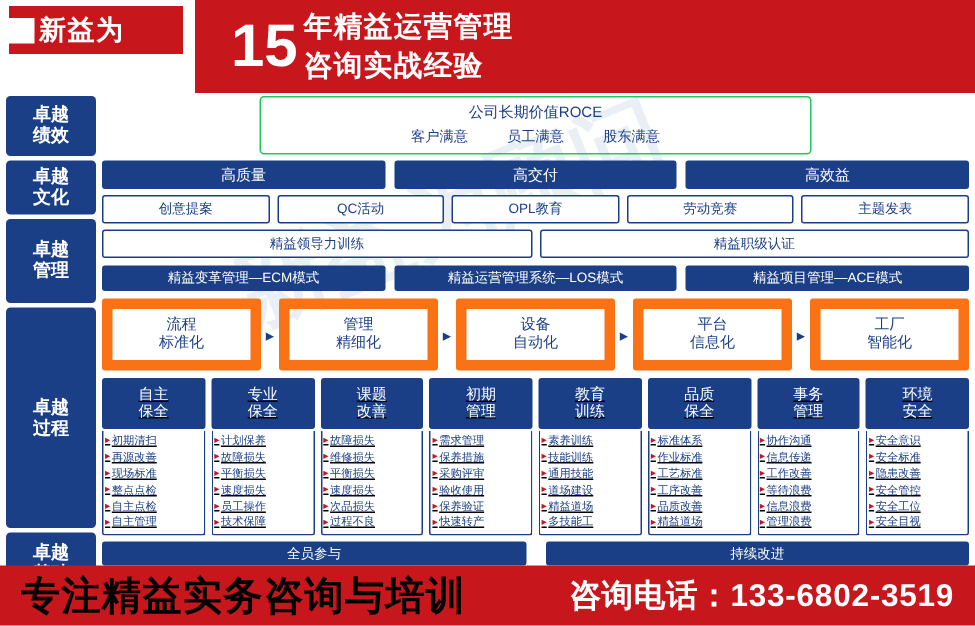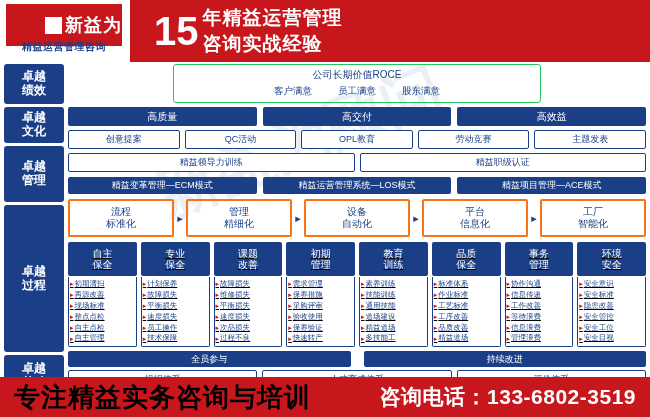--- a/index.html
+++ b/index.html
@@ -2,21 +2,21 @@
 <html><head>
 <meta charset="utf-8">
 <style>
   html,body{margin:0;padding:0;}
   body{width:650px;height:417px;background:#ffffff;font-family:"Liberation Sans","DejaVu Sans",sans-serif;overflow:hidden;}
   .page{position:relative;width:650px;height:417px;}
 
   
   .header{position:relative;height:62px;background:#ffffff;}
   .logo{position:absolute;left:6px;top:4px;width:120px;height:52px;}
-  .logo-badge{position:absolute;left:0;top:0;width:116px;height:42px;background:#c8161d;display:flex;align-items:center;justify-content:flex-end;}
+  .logo-badge{position:absolute;left:0;top:0;width:116px;height:32px;background:#c8161d;display:flex;align-items:center;justify-content:flex-start;}
   .logo-badge .sq{width:17px;height:17px;background:#ffffff;margin-right:3px;}
   .logo-badge .txt{color:#ffffff;font-size:18px;font-weight:bold;letter-spacing:1px;}
   .logo-sub{position:absolute;left:0;top:36px;width:116px;text-align:center;color:#1a3f86;font-size:10px;font-weight:bold;letter-spacing:0.5px;}
   .hdr-red{position:absolute;left:130px;top:0;right:0;height:62px;background:#c8161d;display:flex;align-items:center;padding-left:24px;box-sizing:border-box;}
   .hdr-num{font-size:40px;font-weight:bold;color:#ffffff;line-height:1;margin-right:4px;}
   .hdr-lines{display:flex;flex-direction:column;justify-content:center;color:#ffffff;}
   .hdr-l1{font-size:19px;font-weight:bold;letter-spacing:1px;}
   .hdr-l2{font-size:19px;font-weight:bold;letter-spacing:1px;}
 
   
@@ -41,21 +41,21 @@
   .row-perf{display:flex;gap:6px;margin-top:4px;}
   .row-perf .blue-box{flex:1;height:19px;font-size:10px;}
 
   .row-cul{display:flex;gap:5px;margin-top:4px;}
   .row-cul .wht-box{flex:1;height:17px;font-size:9px;}
 
   .row-sys{display:flex;gap:6px;margin-top:5px;}
   .row-sys .blue-box{flex:1;height:17px;font-size:9px;}
 
   .row-mod{display:flex;align-items:center;margin-top:5px;gap:0;}
-  .modbox{flex:1;border:2px solid #f97316;border-radius:2px;height:34px;display:flex;flex-direction:column;align-items:center;justify-content:center;color:#1a3f86;font-size:10px;line-height:1.2;}
+  .modbox{flex:1;border:7px solid #f97316;border-radius:2px;height:34px;display:flex;flex-direction:column;align-items:center;justify-content:center;color:#1a3f86;font-size:10px;line-height:1.2;}
   .arrow{width:12px;text-align:center;color:#1a3f86;font-size:11px;}
 
   
   .proc{display:flex;gap:4px;margin-top:5px;}
   .pcol{flex:1;display:flex;flex-direction:column;text-decoration:underline;}
   .pcol-head{background:#1a3f86;color:#fff;font-size:10px;text-align:center;border-radius:2px;padding:3px 0;line-height:1.15;height:28px;display:flex;align-items:center;justify-content:center;}
   .pcol-body{border:1px solid #1a3f86;border-top:none;border-radius:0 0 2px 2px;padding:2px 1px;margin-top:1px;}
   .pitem{font-size:7.5px;color:#1a3f86;white-space:nowrap;line-height:1.45;display:flex;align-items:center;}
   .pitem .bullet{color:#c8161d;margin-right:1px;font-size:7px;}
 
@@ -73,21 +73,20 @@
 <body>
 
 <div class="page">
 
   <div class="header">
     <div class="logo">
       <div class="logo-badge">
         <span class="sq"></span>
         <span class="txt">新益为</span>
       </div>
-      <div class="logo-sub">精益运营管理咨询</div>
     </div>
     <div class="hdr-red">
       <span class="hdr-num">15</span>
       <span class="hdr-lines">
         <span class="hdr-l1">年精益运营管理</span>
         <span class="hdr-l2">咨询实战经验</span>
       </span>
     </div>
   </div>
 

